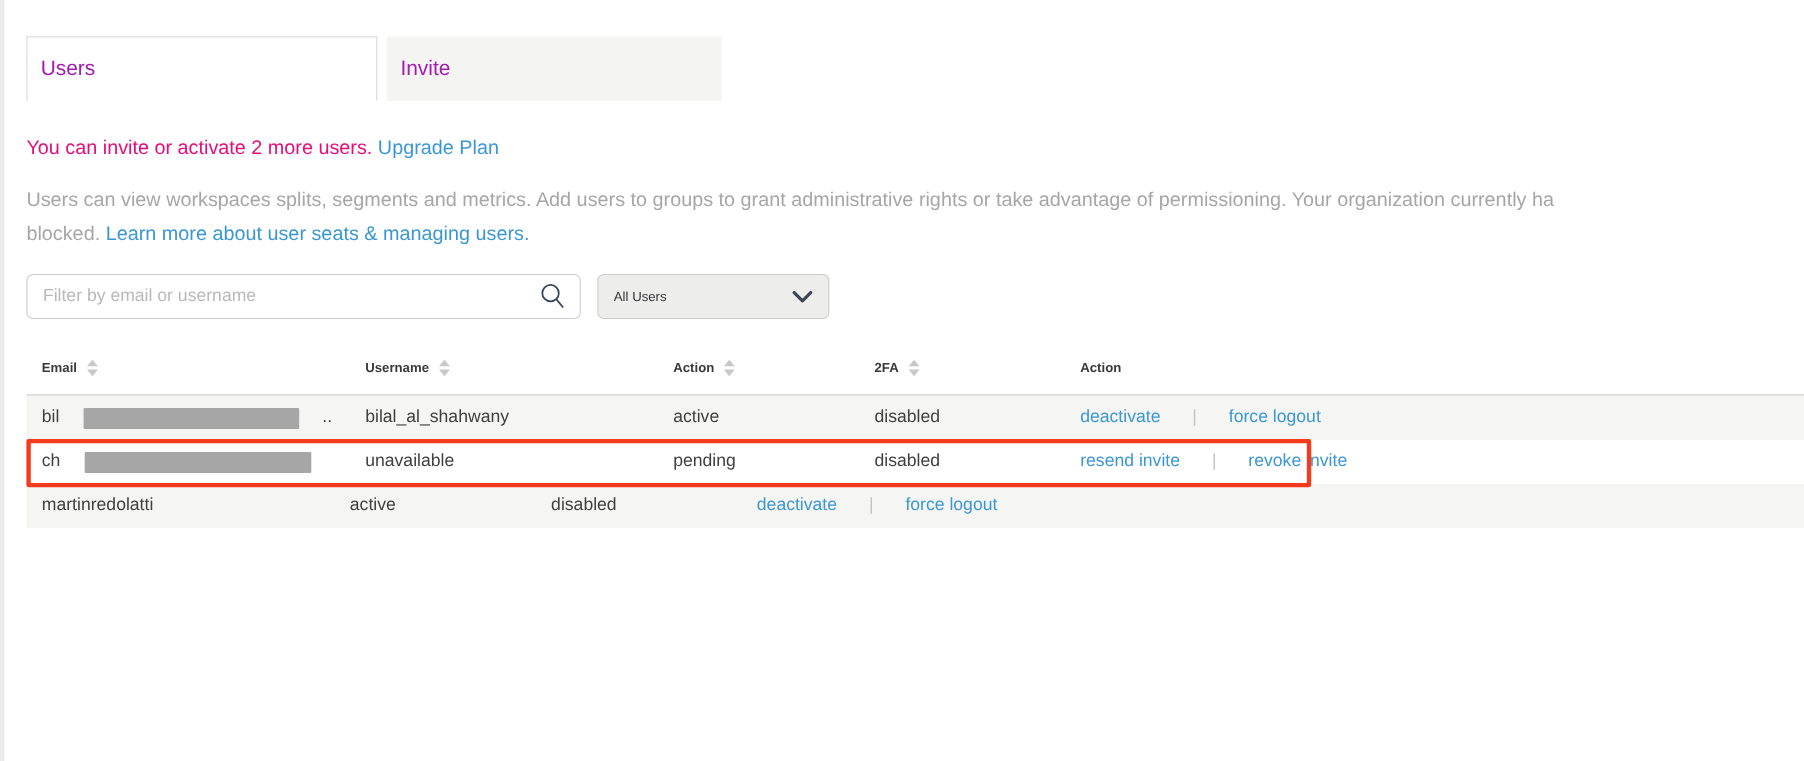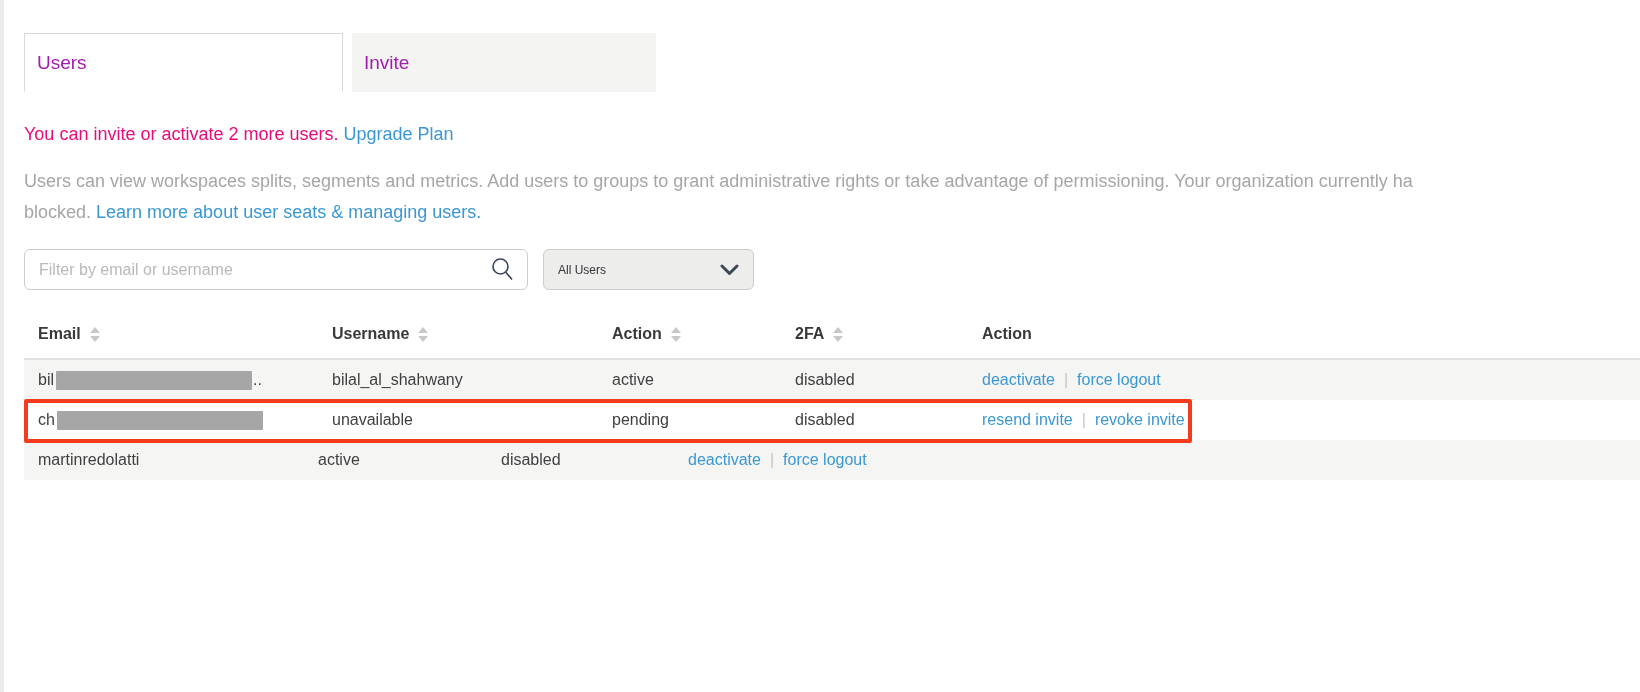--- a/index.html
+++ b/index.html
@@ -41,24 +41,24 @@
   .dropdown {
     width:211px; height:41px; background:#ededeb; border:1px solid #cccccc; border-radius:6px;
     display:flex; align-items:center; justify-content:space-between; padding:0 14px;
     font-size:12px; color:#33333a; cursor:pointer;
   }
   .chevron-icon { width:19px; height:12px; }
 
   
   .table { margin-top:20px; position:relative; }
   .thead { display:flex; height:50px; align-items:center; border-bottom:2px solid #e0e0e0; }
-  .th { display:flex; align-items:center; font-weight:bold; font-size:16px; color:#393939; padding-left:14px; }
+  .th { display:flex; align-items:center; font-weight:bold; font-size:12px; color:#393939; padding-left:14px; }
   .row { display:flex; height:40px; align-items:center; font-size:16px; color:#3f3f3f; }
   .row.odd { background:#f5f5f4; }
-  .td { padding-left:14px; display:flex; align-items:center; overflow:hidden; }
+  .td { padding-left:14px; display:flex; align-items:center; overflow:hidden;gap:20px; }
   .col-email { width:294px; }
   .col-username { width:280px; }
   .col-status { width:183px; }
   .col-2fa { width:187px; }
   .col-action { flex:1; }
 
   .sort { display:inline-flex; flex-direction:column; gap:3px; margin-left:9px; }
   .sort .up { width:0; height:0; border-left:5px solid transparent; border-right:5px solid transparent; border-bottom:6px solid #c8c8c8; }
   .sort .down { width:0; height:0; border-left:5px solid transparent; border-right:5px solid transparent; border-top:6px solid #c8c8c8; }
 

